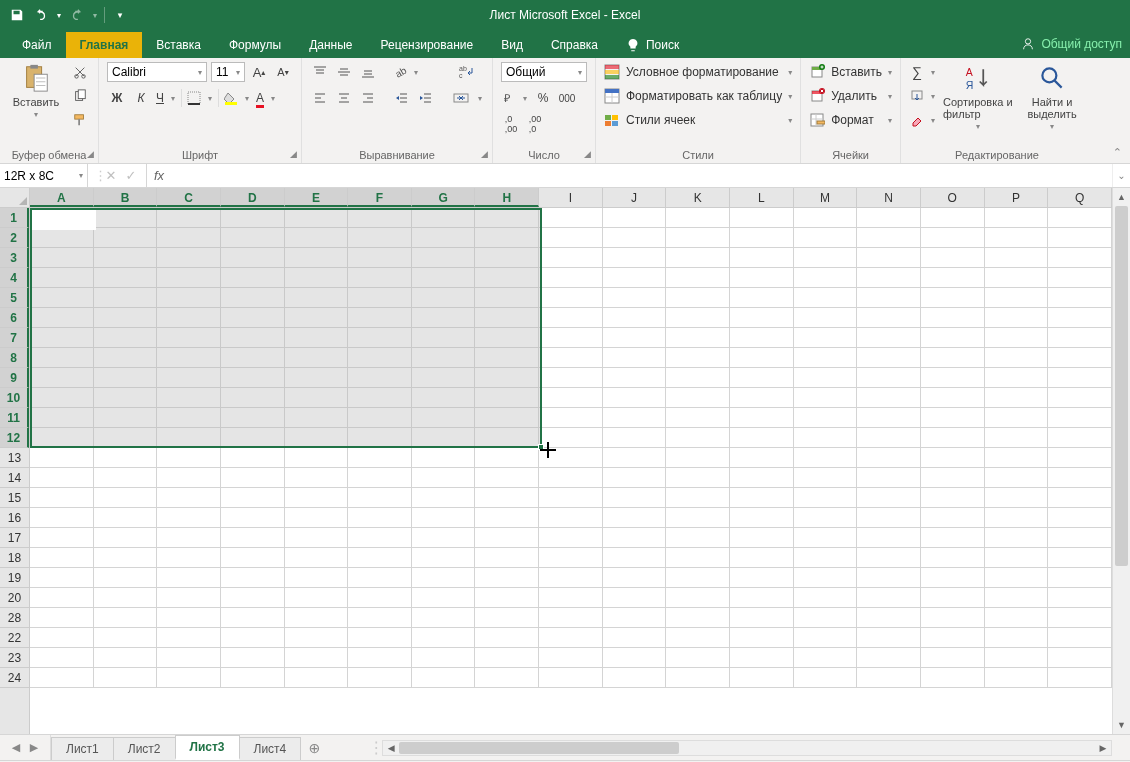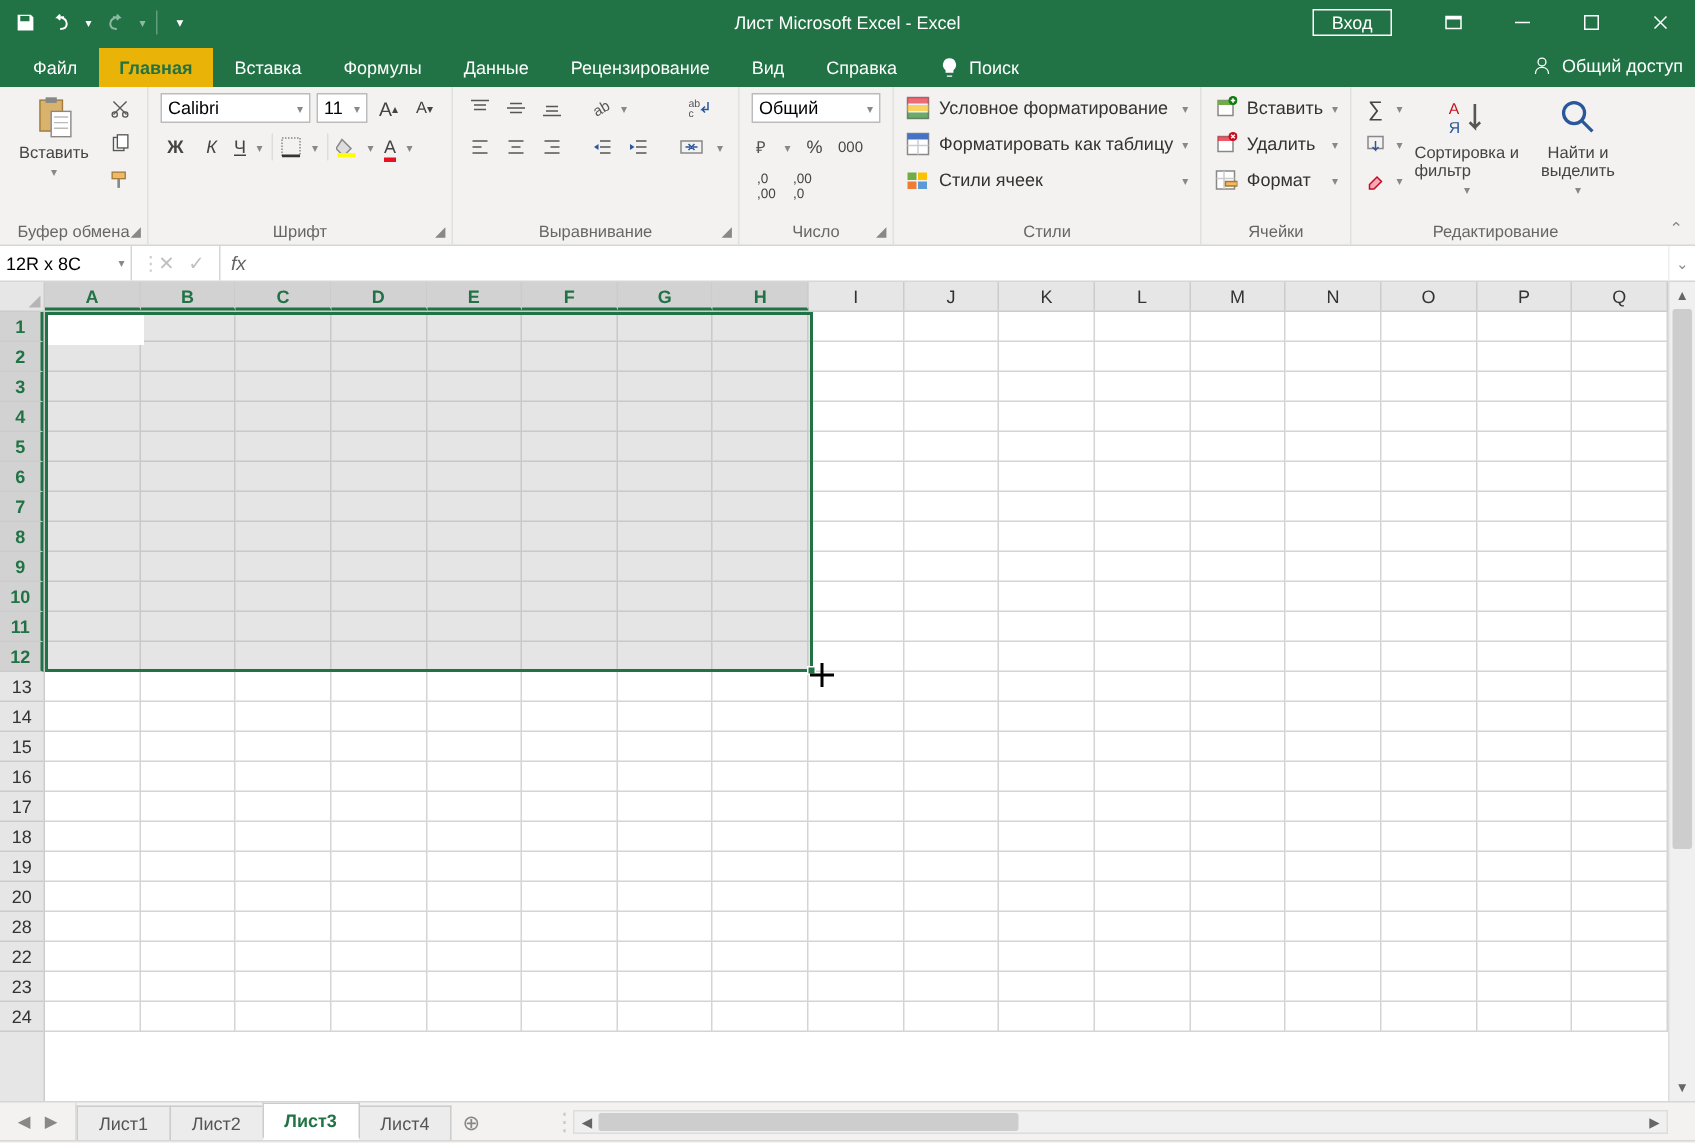--- a/index.html
+++ b/index.html
@@ -12,21 +12,21 @@
 .title-text { position: absolute; left: 50%; transform: translateX(-50%); font-size: 12px; color: #fff; }
 .title-right { margin-left: auto; display: flex; align-items: center; gap: 0; }
 .signin { font-size: 12px; border: 1px solid #fff; padding: 1px 12px; margin-right: 18px; cursor: pointer; }
 .winbtn { width: 46px; height: 30px; display: flex; align-items: center; justify-content: center; cursor: pointer; }
 .winbtn svg { width: 12px; height: 12px; }
 
 .tabbar { height: 28px; background: #217346; display: flex; align-items: flex-end; padding-left: 8px; position: relative; }
 .tab { color: #fff; font-size: 12px; padding: 6px 14px; cursor: pointer; }
 .tab.active { background: #eab308; color: #217346; font-weight: 600; }
 .tell-me { display: flex; align-items: flex-start; gap: 6px; }
-.share-btn { position: absolute; right: 8px; top: 0; height: 28px; display: flex; align-items: center; color: #ffffff; gap: 6px; font-size: 12px; cursor: pointer; }
+.share-btn { position: absolute; right: 8px; top: 0; height: 28px; display: flex; align-items: center; color: #86efac; gap: 6px; font-size: 12px; cursor: pointer; }
 
 .ribbon { height: 106px; background: #f3f2f1; border-bottom: 1px solid #d6d6d6; display: flex; position: relative; }
 .group { border-right: 1px solid #e0e0e0; padding: 4px 8px 0 8px; display: flex; flex-direction: column; height: 100%; }
 .group-body { flex: 1; display: flex; align-items: flex-start; gap: 6px; }
 .group-label { font-size: 11px; color: #666; text-align: center; padding: 2px 0 2px 0; position: relative; }
 .group-label .launcher { position: absolute; right: -4px; top: 2px; font-size: 9px; color: #888; cursor: pointer; }
 .bigbtn { display: flex; flex-direction: column; align-items: center; width: 56px; cursor: pointer; font-size: 11px; color: #444; gap: 2px; }
 .bigbtn .ico { width: 32px; height: 32px; display: flex; align-items: center; justify-content: center; }
 .col { display: flex; flex-direction: column; gap: 4px; }
 .smallbtn { min-width: 20px; height: 20px; display: flex; align-items: center; justify-content: center; font-size: 12px; color: #444; cursor: pointer; border: 1px solid transparent; }
@@ -110,44 +110,20 @@
     <span class="qbtn" style="opacity:.5">
         <svg viewBox="0 0 16 16" width="14" height="14">
           <path fill="none" stroke="#fff" stroke-width="1.5" d="M6 4h5l-2-2m2 2-2 2m2-2c-5 0-7 2-7 5s2 4 5 4"></path>
         </svg>
       </span>
     <span class="qbtn" style="width:10px;font-size:8px;opacity:.5">▾</span>
     <span class="sep"></span>
     <span class="qbtn" style="font-size:9px">▾</span>
   </div>
   <div class="title-text">Лист Microsoft Excel  -  Excel</div>
-  <div class="title-right">
-    <div class="signin">Вход</div>
-    <div class="winbtn">
-        <svg viewBox="0 0 12 12">
-          <rect x="1" y="2" width="10" height="8" fill="none" stroke="#fff"></rect>
-          <rect x="1" y="2" width="10" height="2" fill="#fff"></rect>
-        </svg>
-      </div>
-    <div class="winbtn">
-        <svg viewBox="0 0 12 12">
-          <line x1="1" y1="6" x2="11" y2="6" stroke="#fff" stroke-width="1"></line>
-        </svg>
-      </div>
-    <div class="winbtn">
-        <svg viewBox="0 0 12 12">
-          <rect x="1.5" y="1.5" width="9" height="9" fill="none" stroke="#fff"></rect>
-        </svg>
-      </div>
-    <div class="winbtn">
-        <svg viewBox="0 0 12 12">
-          <path d="M2 2l8 8M10 2l-8 8" stroke="#fff" stroke-width="1"></path>
-        </svg>
-      </div>
-  </div>
 </div>
 
 <div class="tabbar">
   <div class="tab">Файл</div>
   <div class="tab active">Главная</div>
   <div class="tab">Вставка</div>
   <div class="tab">Формулы</div>
   <div class="tab">Данные</div>
   <div class="tab">Рецензирование</div>
   <div class="tab">Вид</div>

